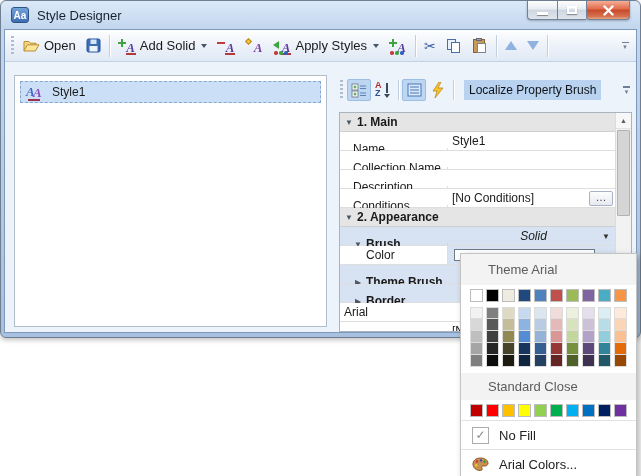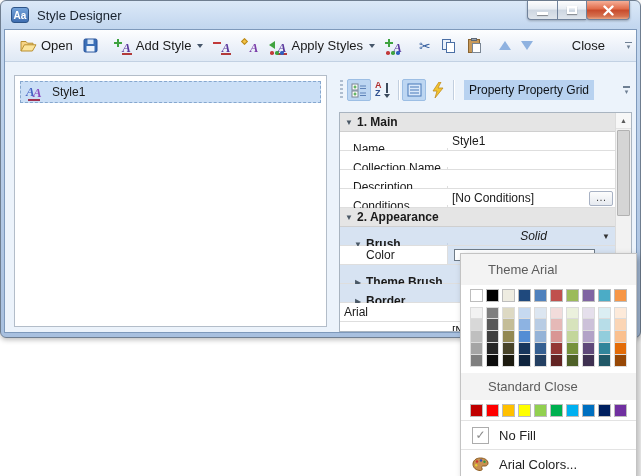--- a/index.html
+++ b/index.html
@@ -193,21 +193,21 @@
         </svg>
       </div>
       <div class="tb-sep"></div>
       <div class="tb-btn">
         <span class="lic">
           <span class="A" style="color:#5B3A9E;">A</span>
             <span class="under"></span>
             <span class="ph"></span>
             <span class="pv"></span>
         </span>
-        <span>Add Style</span>
+        <span>Add Solid</span>
         <span class="dd"></span>
       </div>
       <div class="tb-btn">
         <span class="lic">
           <span class="A" style="color:#5B3A9E;">A</span>
             <span class="under"></span>
             <span class="mh"></span>
         </span>
       </div>
       <div class="tb-btn">
@@ -260,23 +260,20 @@
           </span>
       </div>
       <div class="tb-sep"></div>
       <div class="tb-btn">
           <span class="arrow-up"></span>
         </div>
       <div class="tb-btn">
           <span class="arrow-down"></span>
         </div>
       <div class="tb-sep"></div>
-      <div class="tb-btn tb-close">
-        <span>Close</span>
-      </div>
       <div class="tb-overflow">
         <span class="bar"></span>
           <span>▾</span>
       </div>
     </div>
 
     <div class="style-list">
       <div class="style-item">
         <span class="aa-icon">
           <span class="a1">A</span>
@@ -312,21 +309,21 @@
           <rect x="1" y="1" width="13" height="12" fill="#D9E8FA" stroke="#4878B8"></rect>
           <path d="M3 4 h9 M3 7 h9 M3 10 h9" stroke="#4878B8" stroke-width="1.2"></path>
         </svg>
       </div>
       <div class="pgi">
         <svg width="12" height="16" viewBox="0 0 12 16">
           <polygon points="7,0 1,9 5,9 3,16 11,6 6,6 9,0" fill="#F2C531" stroke="#C08A20" stroke-width="0.8"></polygon>
         </svg>
       </div>
       <div class="pg-sep"></div>
-      <div class="localize">Property Property Grid</div>
+      <div class="localize">Localize Property Brush</div>
       <div class="pg-overflow">
         <span class="bar"></span>
           <span>▾</span>
       </div>
     </div>
 
     <div class="prop-grid">
       <div class="rows">
 
         <div class="row cat">

